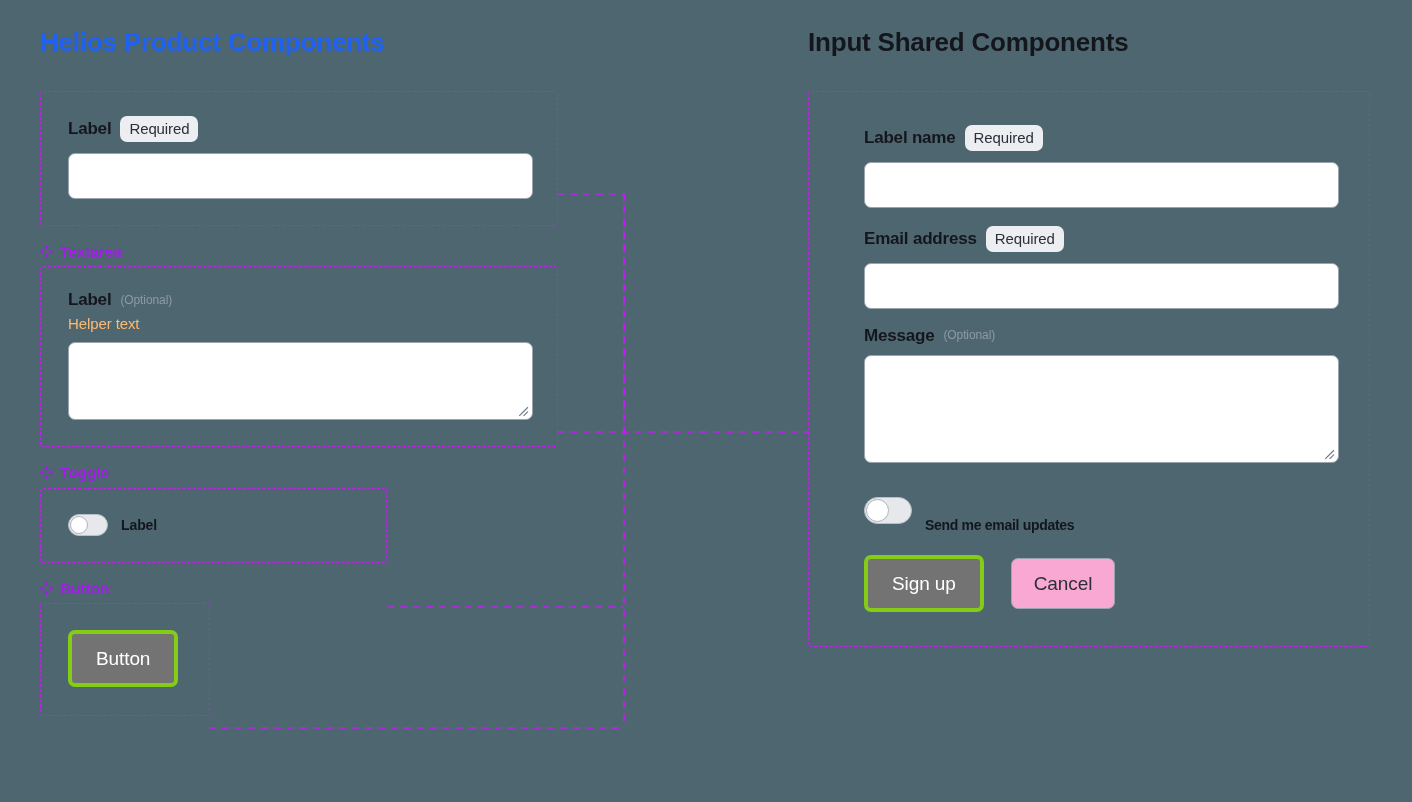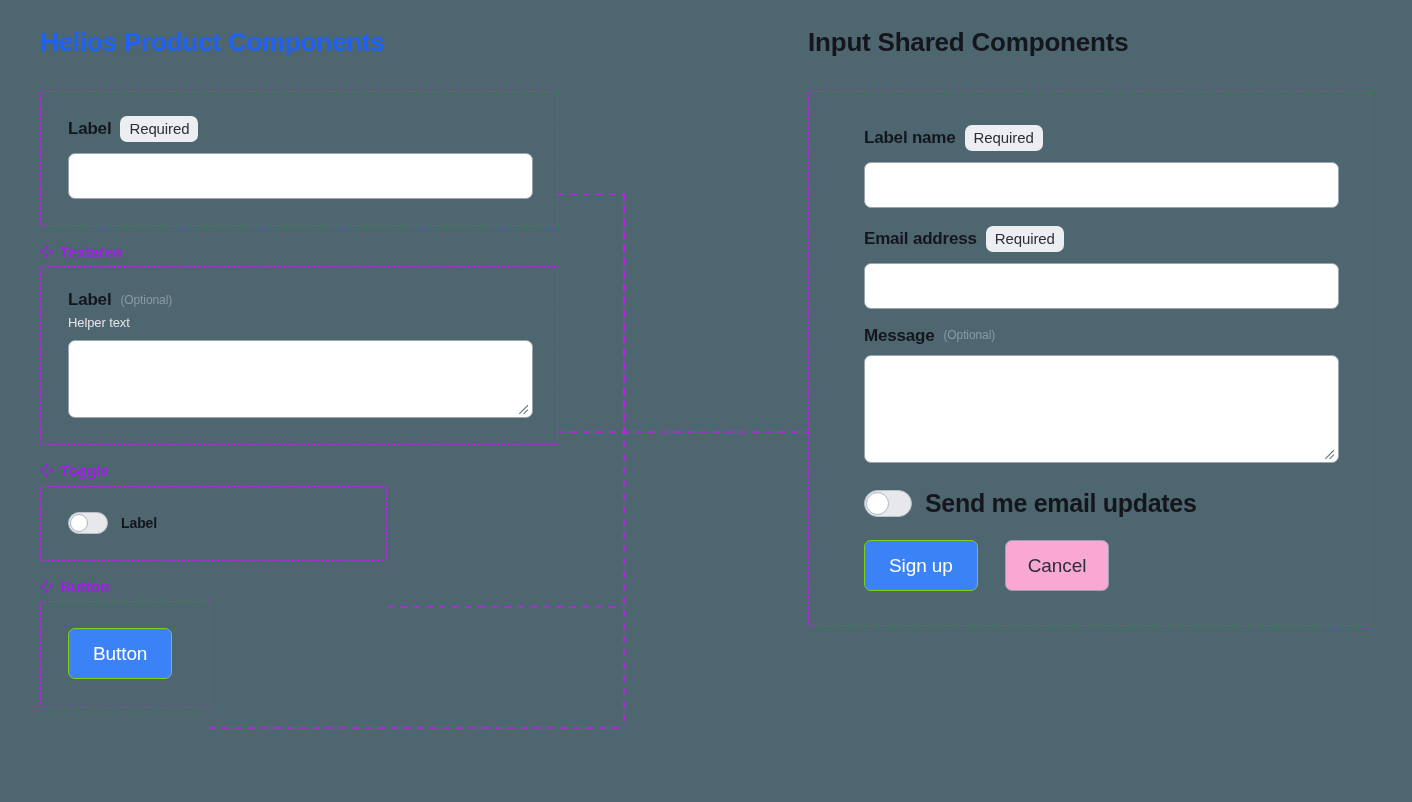--- a/index.html
+++ b/index.html
@@ -94,22 +94,22 @@
     padding: 5px 9px 6px 9px;
     line-height: 1;
     letter-spacing: -0.1px;
   }
   .label-optional {
     font-size: 12px;
     color: #8b9ba3;
     letter-spacing: -0.1px;
   }
   .helper-text {
-    font-size: 13px;
-    color: #e5e5e5;
+    font-size: 15px;
+    color: #fdba74;
     margin: -4px 0 10px 0;
     letter-spacing: -0.1px;
   }
 
   .text-input {
     background: #ffffff;
     border: 1px solid #9aa3ae;
     border-radius: 7px;
     box-sizing: border-box;
     width: 100%;
@@ -173,22 +173,23 @@
     border: 1px solid #aeb5be;
     box-sizing: border-box;
   }
   .toggle-label {
     font-size: 14px;
     font-weight: bold;
     color: #14161c;
     letter-spacing: -0.1px;
   }
   .toggle-label.large {
-    font-size: 25px;
+    font-size: 14px;
     letter-spacing: -0.3px;
+    margin-top: 28px;
   }
   .toggle-switch.large {
     width: 48px;
     height: 27px;
     border-radius: 14px;
     flex: 0 0 48px;
   }
   .toggle-switch.large .knob {
     width: 23px;
     height: 23px;
@@ -197,23 +198,23 @@
   
   .btn {
     font-family: "Liberation Sans", sans-serif;
     border-radius: 7px;
     box-sizing: border-box;
     cursor: pointer;
     line-height: 1;
     letter-spacing: -0.1px;
   }
   .btn-primary {
-    background: #3b82f6;
+    background: #737373;
     color: #ffffff;
-    border: 1px solid #84cc16;
+    border: 4px solid #84cc16;
     font-size: 19px;
     padding: 15px 24px;
   }
   .btn-secondary {
     background: #f9a8d4;
     color: #2b2f38;
     border: 1px solid #9aa3ae;
     font-size: 19px;
     padding: 15px 22px;
   }

